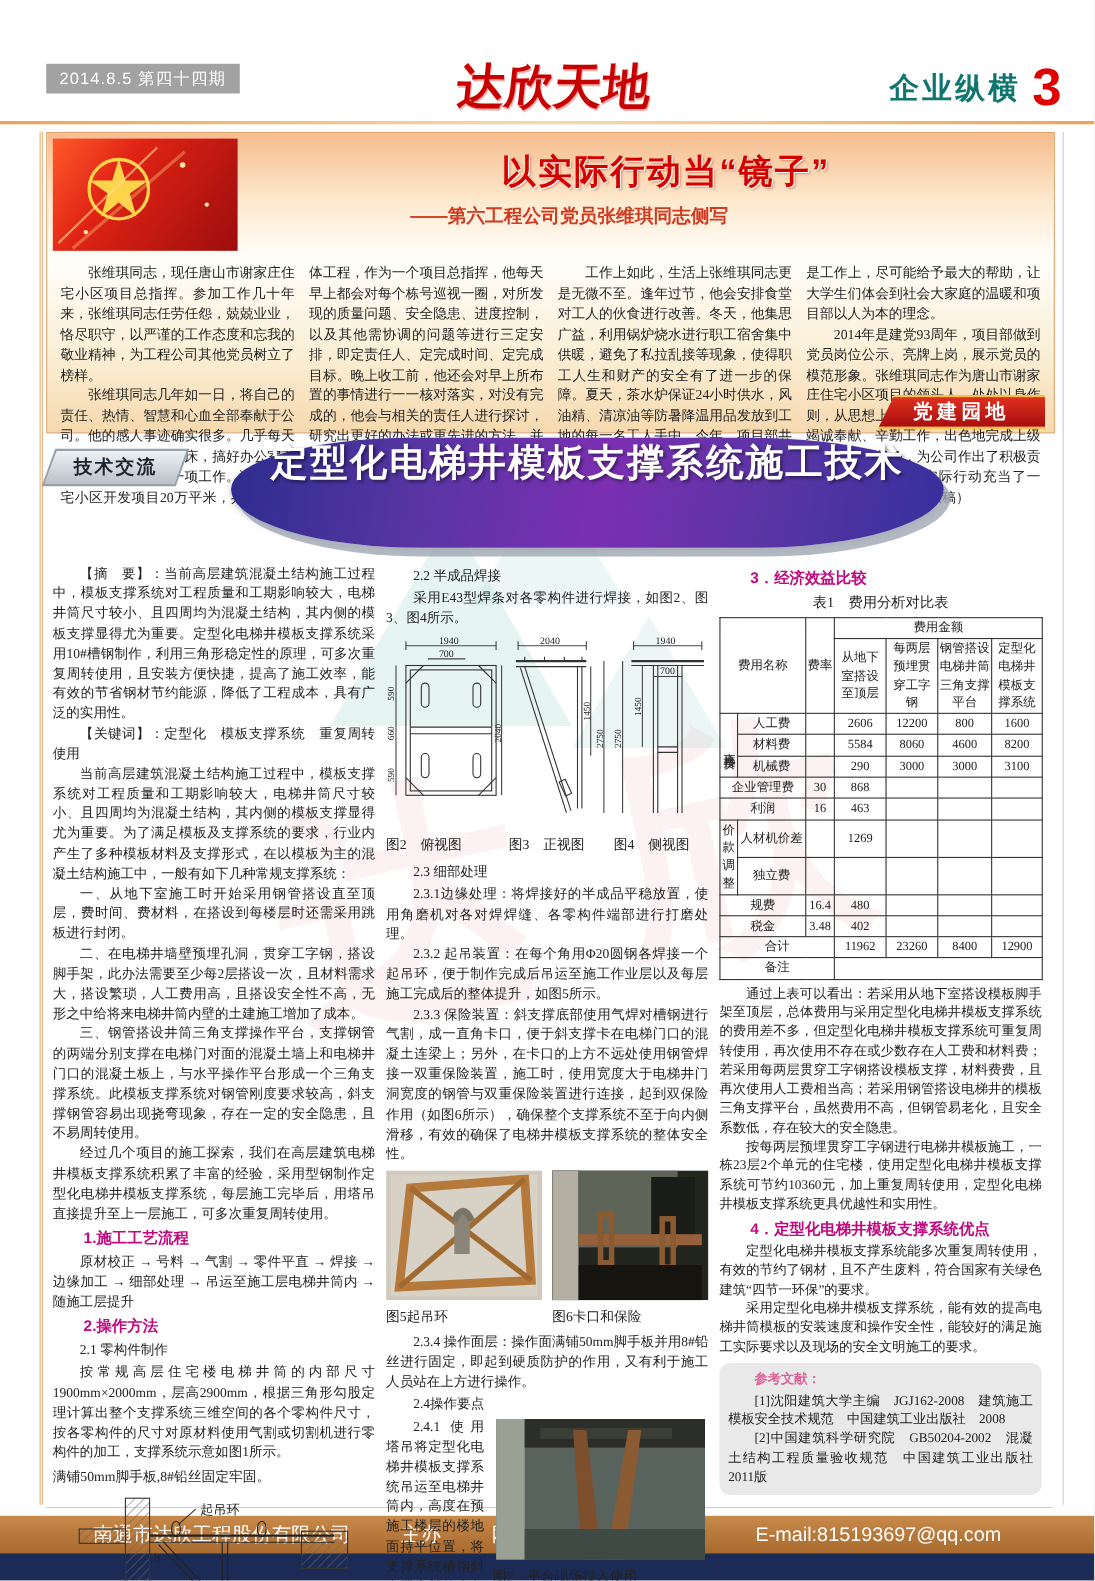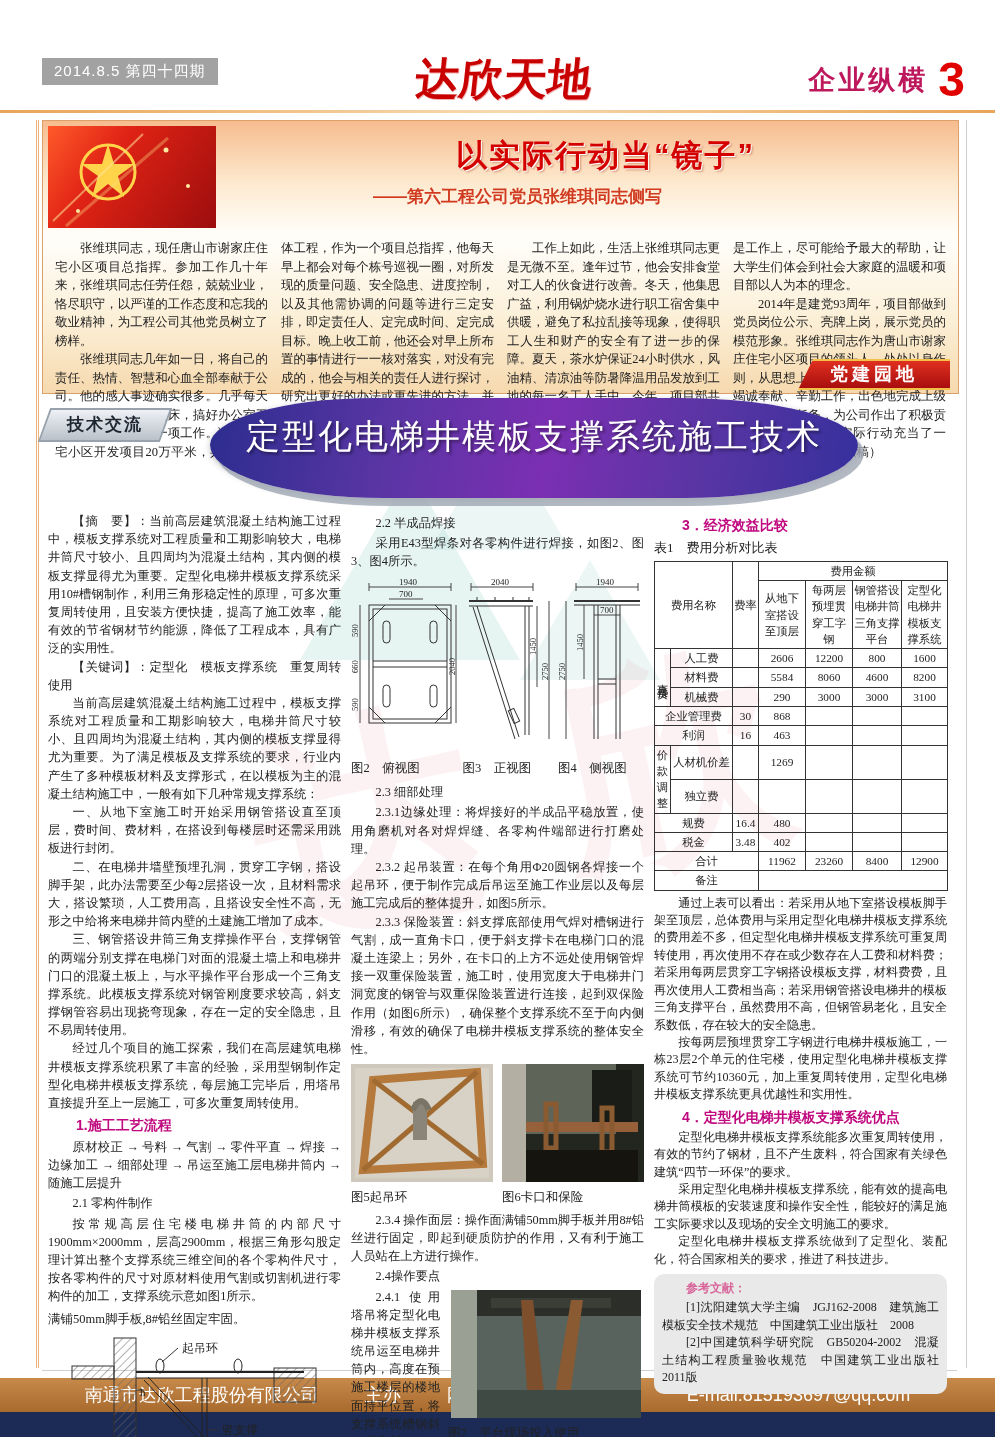--- a/index.html
+++ b/index.html
@@ -8,21 +8,21 @@
 
   
   .masthead{position:absolute;top:50px;left:42px;right:30px;height:58px;}
   .date-box{display:inline-block;margin-top:8px;padding:4px 12px;background:#a2a2a2;color:#fff;
             font-family:"Liberation Sans","DejaVu Sans",sans-serif;font-size:15px;letter-spacing:1px;}
   .paper-title{position:absolute;left:0;right:0;top:0;text-align:center;color:#c80000;
                font-size:44px;font-weight:bold;transform:skewX(-6deg);
                font-family:"DejaVu Serif","Liberation Serif",serif;text-shadow:1px 1px 0 #f3b0b0;}
   .mast-right{position:absolute;right:0;top:6px;white-space:nowrap;}
   .section-name{font-family:"Liberation Sans","DejaVu Sans",sans-serif;font-size:27px;font-weight:bold;
-                color:#be185d;letter-spacing:3px;vertical-align:middle;}
+                color:#0f766e;letter-spacing:3px;vertical-align:middle;}
   .page-no{font-family:"Liberation Sans","DejaVu Sans",sans-serif;font-size:48px;font-weight:bold;
            color:#e00000;vertical-align:middle;margin-left:6px;line-height:48px;}
   .mast-rule{position:absolute;top:110px;left:0;width:100%;height:3px;
              background:linear-gradient(90deg,#e9a558,#f7d9ae 50%,#e9a558);}
 
   
   .side-rule-left{position:absolute;left:36px;top:120px;height:1248px;width:0;
                   border-left:3px double #ecb27c;}
   .side-rule-right{position:absolute;right:28px;top:120px;height:1248px;width:0;
                    border-right:1px solid #cccccc;}
@@ -67,43 +67,43 @@
   .tech-tag{position:absolute;left:2px;top:10px;width:118px;height:30px;line-height:30px;
             transform:skewX(-20deg);background:linear-gradient(180deg,#eef1f5,#b9c1ca);
             border:2px solid #98a2ad;text-align:center;}
   .tech-tag span{display:block;transform:skewX(20deg);color:#1d2530;font-size:17px;font-weight:bold;
                  font-family:"Liberation Sans","DejaVu Sans",sans-serif;letter-spacing:2px;}
   .tech-banner{position:absolute;left:168px;top:0;width:648px;height:100px;
                border-radius:48% 52% 50% 50%/88% 88% 100% 100%;
                background:linear-gradient(100deg,#2c2d8e 0%,#5a35a4 28%,#7b2fb2 52%,#5a35a4 75%,#35309c 100%);
                box-shadow:6px 8px 0 rgba(160,168,180,0.8),0 2px 6px rgba(0,0,0,.25);
                text-align:center;color:#fff;}
-  .tech-title{margin:0;padding-top:16px;font-family:"Liberation Sans","DejaVu Sans",sans-serif;
-              font-size:34px;font-weight:400;letter-spacing:2px;text-shadow:2px 2px 3px rgba(0,0,0,.45);}
+  .tech-title{margin:0;font-family:"Liberation Sans","DejaVu Sans",sans-serif;
+              font-size:34px;font-weight:700;letter-spacing:2px;text-shadow:2px 2px 3px rgba(0,0,0,.45);}
   .tech-authors{margin:4px 0 0 0;font-size:15px;letter-spacing:3px;
                 font-family:"Liberation Sans","DejaVu Sans",sans-serif;}
   .tech-cols{position:absolute;top:114px;left:6px;right:6px;bottom:4px;display:flex;gap:10px;
              font-size:12.3px;line-height:1.48;text-align:justify;}
   .tcol{flex:0 0 293px;width:293px;}
   .tcol p{margin:0;text-indent:2em;}
   h4.mag{margin:3px 0 2px 0;font-size:14px;color:#c0087f;text-indent:2em;font-weight:bold;
          font-family:"Liberation Sans","DejaVu Sans",sans-serif;}
   .subhead{text-indent:2em;margin:2px 0;}
 
   
   .fig{position:relative;margin:4px auto 2px auto;}
   .figcap{text-align:left;font-size:12.5px;margin:1px 0 4px 0;text-indent:0;}
   .figrow{display:flex;justify-content:space-between;align-items:flex-end;margin-top:4px;}
   .figcell{text-align:center;}
   svg text{font-family:"Liberation Serif","DejaVu Serif",serif;}
   .photo-row{display:flex;justify-content:space-between;margin-top:6px;}
   .fig7-wrap{float:right;width:196px;margin:2px 0 2px 8px;text-align:center;}
 
   
-  .tbl-title{font-size:13px;margin:4px 0 3px 0;text-indent:0;}
+  .tbl-title{text-align:center;font-size:13px;margin:4px 0 3px 0;text-indent:0;}
   table.cost{border-collapse:collapse;width:100%;font-size:11.3px;table-layout:fixed;}
   table.cost td{border:1px solid #333;text-align:center;padding:1px 1px;overflow:hidden;}
   td.vtext{writing-mode:vertical-rl;text-orientation:upright;letter-spacing:2px;padding:2px 0;}
   .refs-box{background:#e9e9e9;border-radius:10px;padding:6px 8px 8px 8px;margin-top:6px;font-size:12px;}
   .refs-box .rt{color:#d8649a;font-weight:bold;text-indent:2em;margin:0 0 2px 0;}
   .refs-box p{text-indent:2em;margin:0;line-height:1.45;}
 
   
   .footer-bar{position:absolute;left:0;top:1378px;width:995px;height:34px;
               background:linear-gradient(180deg,#c8boh 0,#c08042);
@@ -178,20 +178,21 @@
       <div class="tcol">
         <p>【摘　要】：当前高层建筑混凝土结构施工过程中，模板支撑系统对工程质量和工期影响较大，电梯井筒尺寸较小、且四周均为混凝土结构，其内侧的模板支撑显得尤为重要。定型化电梯井模板支撑系统采用10#槽钢制作，利用三角形稳定性的原理，可多次重复周转使用，且安装方便快捷，提高了施工效率，能有效的节省钢材节约能源，降低了工程成本，具有广泛的实用性。</p>
         <p>【关键词】：定型化　模板支撑系统　重复周转使用</p>
         <p>当前高层建筑混凝土结构施工过程中，模板支撑系统对工程质量和工期影响较大，电梯井筒尺寸较小、且四周均为混凝土结构，其内侧的模板支撑显得尤为重要。为了满足模板及支撑系统的要求，行业内产生了多种模板材料及支撑形式，在以模板为主的混凝土结构施工中，一般有如下几种常规支撑系统：</p>
         <p>一、从地下室施工时开始采用钢管搭设直至顶层，费时间、费材料，在搭设到每楼层时还需采用跳板进行封闭。</p>
         <p>二、在电梯井墙壁预埋孔洞，贯穿工字钢，搭设脚手架，此办法需要至少每2层搭设一次，且材料需求大，搭设繁琐，人工费用高，且搭设安全性不高，无形之中给将来电梯井筒内壁的土建施工增加了成本。</p>
         <p>三、钢管搭设井筒三角支撑操作平台，支撑钢管的两端分别支撑在电梯门对面的混凝土墙上和电梯井门口的混凝土板上，与水平操作平台形成一个三角支撑系统。此模板支撑系统对钢管刚度要求较高，斜支撑钢管容易出现挠弯现象，存在一定的安全隐患，且不易周转使用。</p>
         <p>经过几个项目的施工探索，我们在高层建筑电梯井模板支撑系统积累了丰富的经验，采用型钢制作定型化电梯井模板支撑系统，每层施工完毕后，用塔吊直接提升至上一层施工，可多次重复周转使用。</p>
         <h4 class="mag">1.施工工艺流程</h4>
         <p>原材校正 → 号料 → 气割 → 零件平直 → 焊接 → 边缘加工 → 细部处理 → 吊运至施工层电梯井筒内 → 随施工层提升</p>
+        <h4 class="mag">2.操作方法</h4>
         <div class="subhead">2.1 零构件制作</div>
         <p>按常规高层住宅楼电梯井筒的内部尺寸1900mm×2000mm，层高2900mm，根据三角形勾股定理计算出整个支撑系统三维空间的各个零构件尺寸，按各零构件的尺寸对原材料使用气割或切割机进行零构件的加工，支撑系统示意如图1所示。</p>
         <div class="figcap" style="margin-top:4px;">满铺50mm脚手板,8#铅丝固定牢固。</div>
 
         <div class="fig" style="width:285px;">
           <svg width="285" height="208" viewBox="0 0 285 208">
             <defs>
               <pattern id="hatch" width="6" height="6" patternTransform="rotate(45)" patternUnits="userSpaceOnUse">
                 <line x1="0" y1="0" x2="0" y2="6" stroke="#666" stroke-width="1"></line>
               </pattern>
@@ -479,21 +480,20 @@
             <td colspan="4"></td>
           </tr>
         </tbody>
           </table>
 
         <p style="margin-top:4px;">通过上表可以看出：若采用从地下室搭设模板脚手架至顶层，总体费用与采用定型化电梯井模板支撑系统的费用差不多，但定型化电梯井模板支撑系统可重复周转使用，再次使用不存在或少数存在人工费和材料费；若采用每两层贯穿工字钢搭设模板支撑，材料费费，且再次使用人工费相当高；若采用钢管搭设电梯井的模板三角支撑平台，虽然费用不高，但钢管易老化，且安全系数低，存在较大的安全隐患。</p>
         <p>按每两层预埋贯穿工字钢进行电梯井模板施工，一栋23层2个单元的住宅楼，使用定型化电梯井模板支撑系统可节约10360元，加上重复周转使用，定型化电梯井模板支撑系统更具优越性和实用性。</p>
         <h4 class="mag">4．定型化电梯井模板支撑系统优点</h4>
         <p>定型化电梯井模板支撑系统能多次重复周转使用，有效的节约了钢材，且不产生废料，符合国家有关绿色建筑“四节一环保”的要求。</p>
         <p>采用定型化电梯井模板支撑系统，能有效的提高电梯井筒模板的安装速度和操作安全性，能较好的满足施工实际要求以及现场的安全文明施工的要求。</p>
-        <p>定型化电梯井模板支撑系统做到了定型化、装配化，符合国家相关的要求，推进了科技进步。</p>
 
         <div class="refs-box">
           <p class="rt">参考文献：</p>
           <p>[1]沈阳建筑大学主编　JGJ162-2008　建筑施工模板安全技术规范　中国建筑工业出版社　2008</p>
           <p>[2]中国建筑科学研究院　GB50204-2002　混凝土结构工程质量验收规范　中国建筑工业出版社　2011版</p>
 
         </div>
       </div>
     </div>
   </div>

